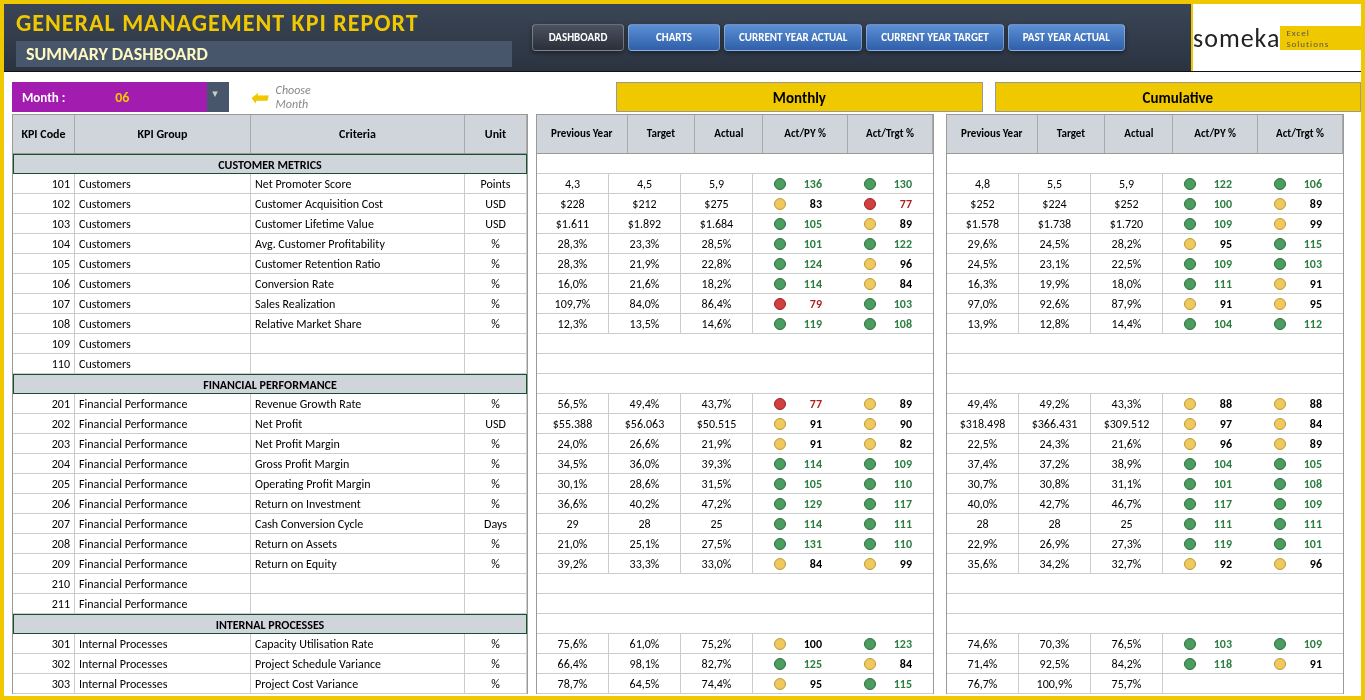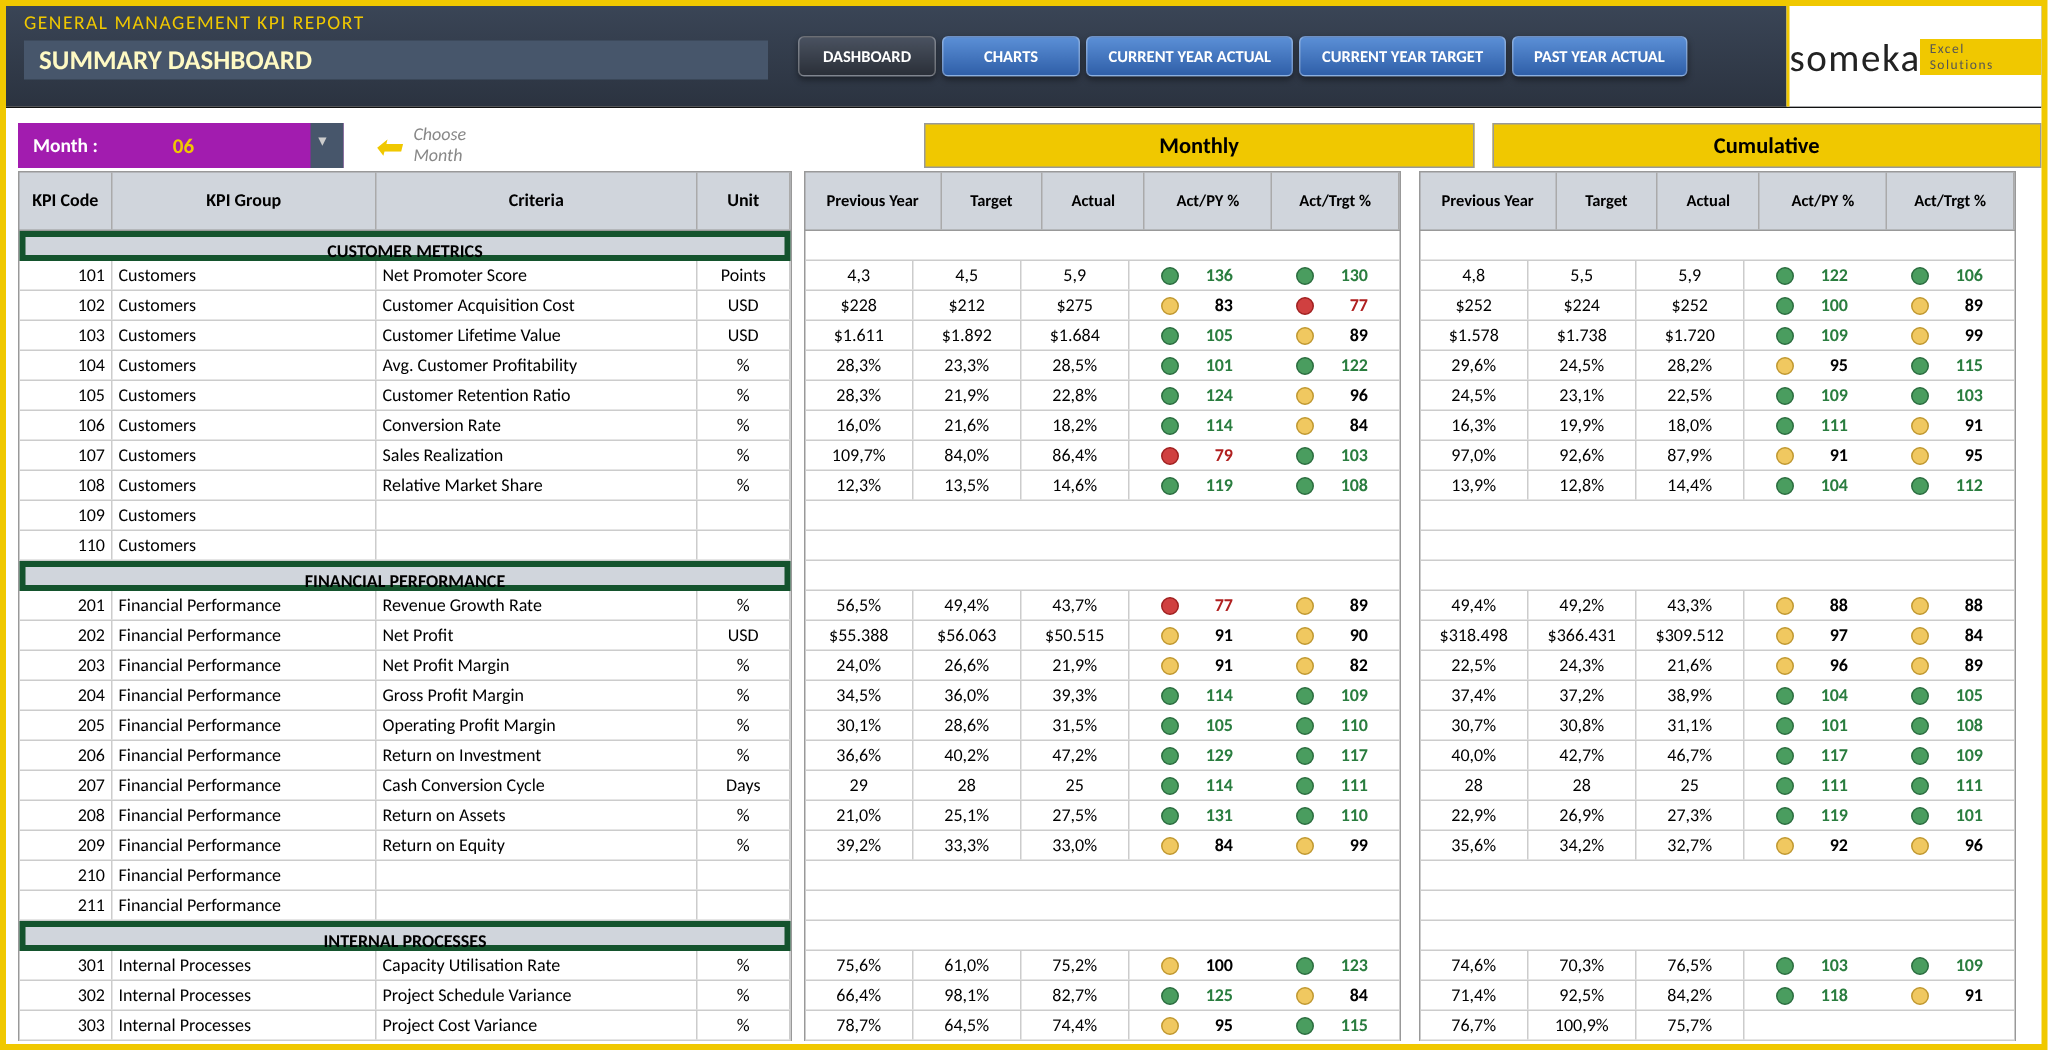--- a/index.html
+++ b/index.html
@@ -1,19 +1,19 @@
 <!DOCTYPE html>
 <html><head>
 <meta charset="utf-8">
 <style>
 *{box-sizing:border-box;margin:0;padding:0}
 body{font-family:Calibri,Arial,sans-serif;font-size:12px;background:#fff;width:1365px;height:700px;overflow:hidden;border:4px solid #f0c800}
 .header{background:linear-gradient(#3a4556,#2b3340);height:68px;display:flex;align-items:stretch;border-bottom:1px solid #111}
 .title-block{width:520px;padding:4px 12px 0}
-.report-title{color:#f0c800;font-size:13px;font-weight:normal;letter-spacing:1px}
+.report-title{color:#f0c800;font-size:24px;font-weight:bold;letter-spacing:1px}
 .dashboard-title{color:#fef9c3;font-size:18px;font-weight:bold;background:#47566b;padding:2px 10px;margin-top:4px;display:inline-block;width:100%}
 .nav-buttons{display:flex;gap:4px;align-items:center;padding:10px 8px}
 .nav-btn{padding:6px 14px;border-radius:4px;font-size:11px;font-weight:bold;color:#fff;text-align:center;border:1px solid rgba(255,255,255,.3);box-shadow:0 2px 4px rgba(0,0,0,.4);cursor:pointer;min-width:92px;line-height:13px}
 .nav-dark{background:linear-gradient(#4a5260,#2a2f38)}
 .nav-blue{background:linear-gradient(#5b8fd6,#2f5fa8)}
 .logo{margin-left:auto;background:#fff;width:170px;display:flex;flex-direction:row;align-items:center;justify-content:center;border-left:2px solid #f0c800}
 .logo-main{font-size:26px;font-weight:300;color:#222;letter-spacing:1px}
 .logo-sub{font-size:9px;color:#555;background:#f0c800;padding:1px 6px;letter-spacing:1px}
 .controls-row{display:flex;height:30px;margin-top:10px}
 .month-sel{background:#a21caf;color:#fff;display:flex;align-items:center;width:236px;margin-left:8px}
@@ -32,21 +32,21 @@
 .c-group{width:176px}
 .c-crit{width:214px}
 .c-unit{width:62px}
 .data-block{width:398px;flex-shrink:0;margin-left:8px}
 .data-headers{display:flex;background:#d0d5dc;height:40px;font-weight:bold;font-size:11px;border:1px solid #999}
 .dh{text-align:center;border-right:1px solid #aaa;display:flex;align-items:center;justify-content:center;line-height:12px}
 .d-py{width:96px}
 .d-tgt{width:72px}
 .d-act{width:72px}
 .d-pct{width:90px}
-.group-row{background:#d0d5dc;font-weight:bold;text-align:center;height:20px;line-height:20px;border:4px solid #14532d;font-size:12px}
+.group-row{background:#d0d5dc;font-weight:bold;text-align:center;height:20px;line-height:20px;border:1px solid #14532d;font-size:12px}
 .data-row{display:flex;height:20px;border-bottom:1px solid #ccc;align-items:center;font-size:12px}
 .cell{border-right:1px solid #ccc;height:100%;display:flex;align-items:center;padding:0 4px;overflow:hidden;white-space:nowrap}
 .cell.center{justify-content:center}
 .cell.right{justify-content:flex-end}
 .val{width:72px;justify-content:center}
 .pct-cell{width:90px;display:flex;align-items:center;justify-content:center;gap:6px}
 .dot{width:12px;height:12px;border-radius:50%;flex-shrink:0}
 .green{background:#4a9d5f;border:1px solid #2a6d3f}
 .yellow{background:#f0c860;border:1px solid #c09830}
 .red{background:#d04040;border:1px solid #a02020}

